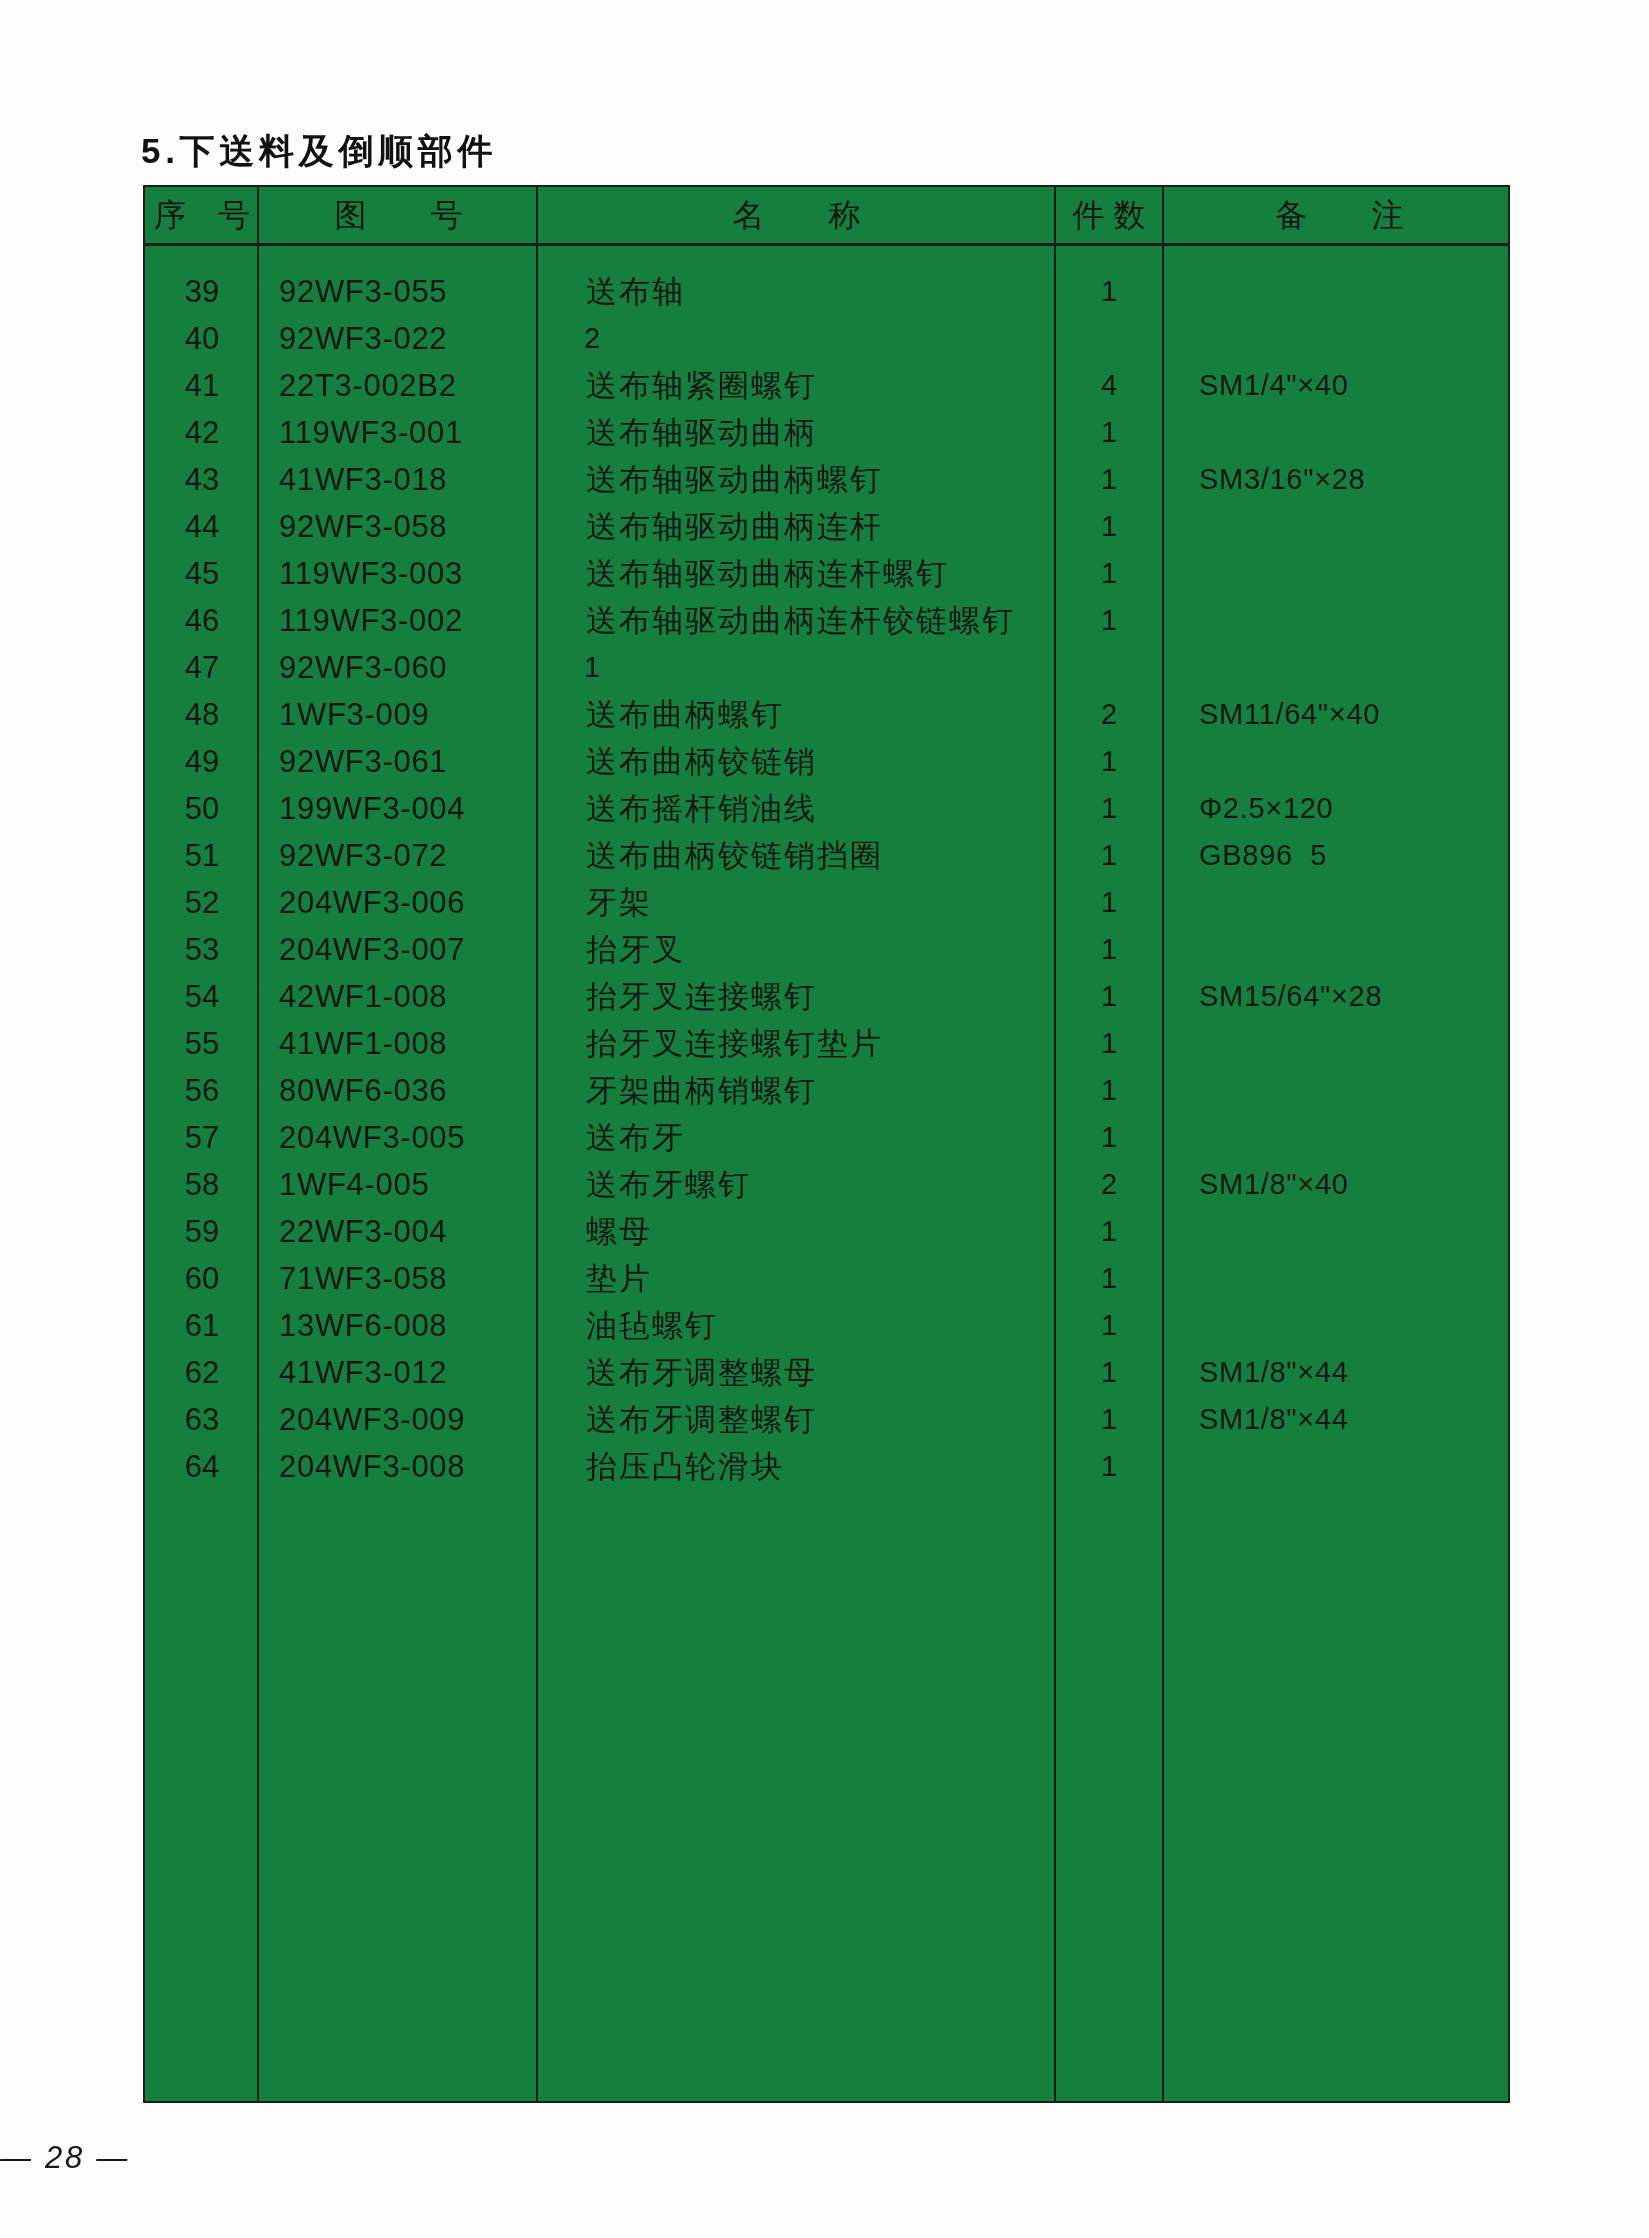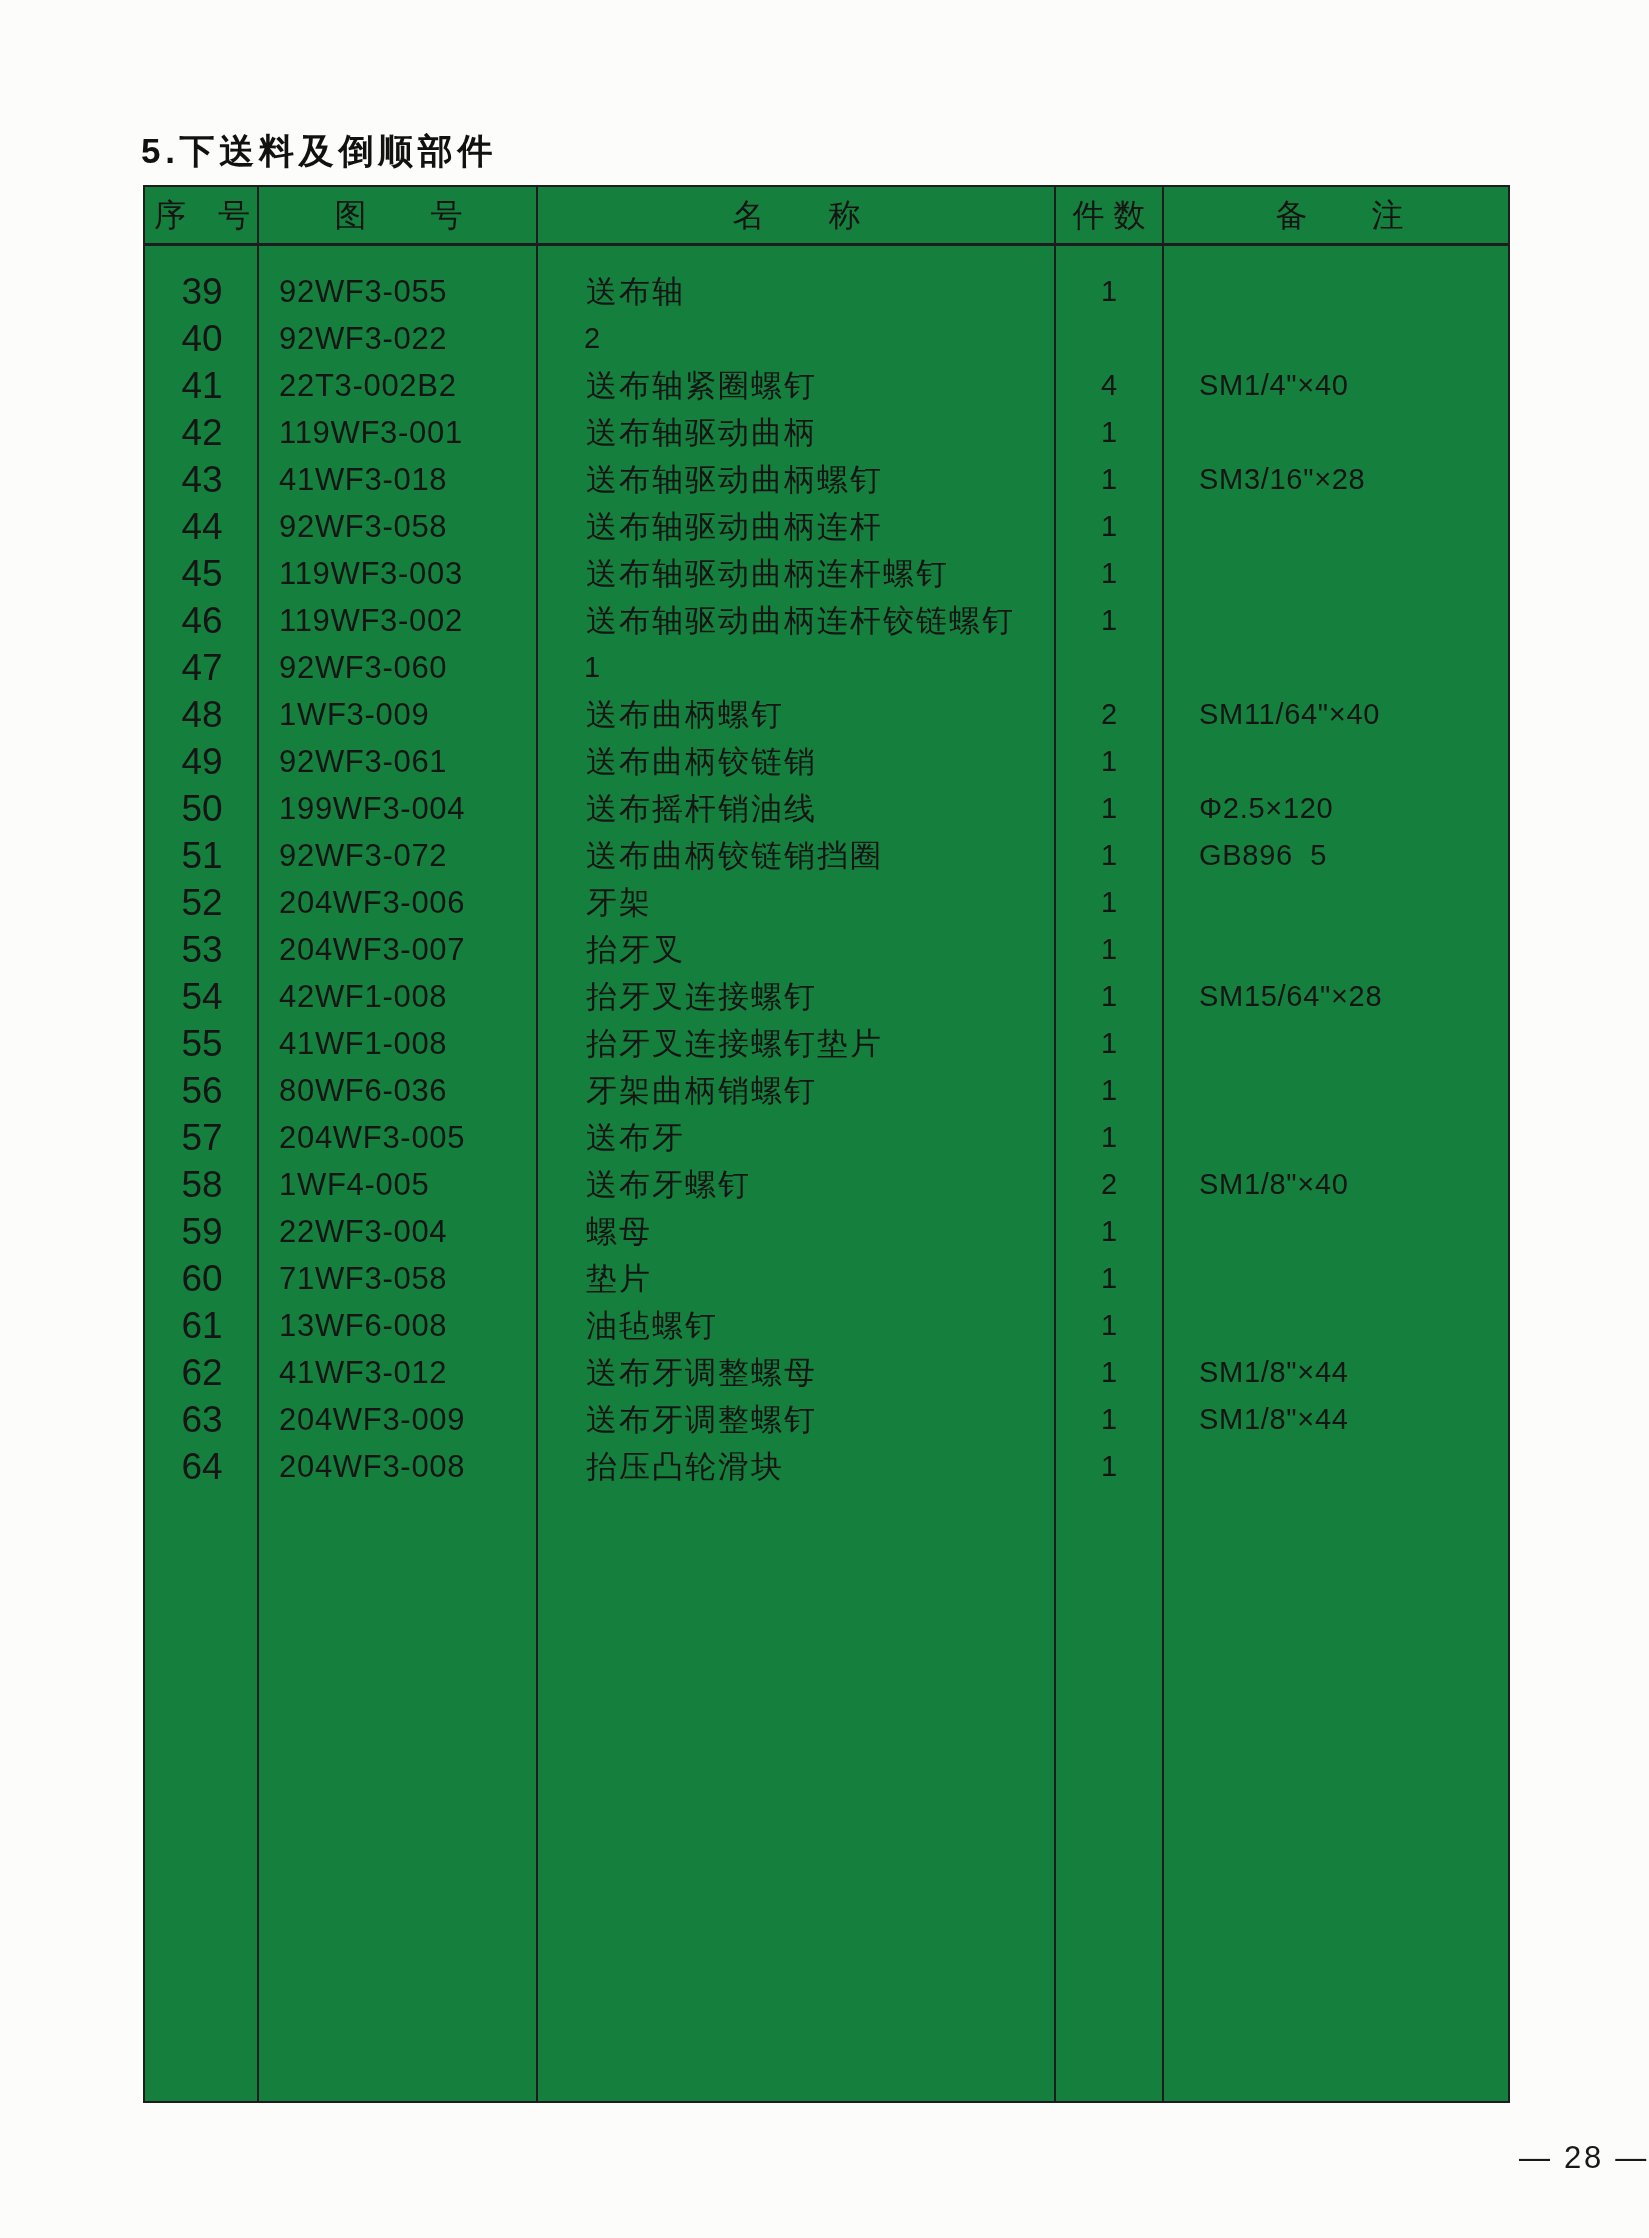--- a/index.html
+++ b/index.html
@@ -69,34 +69,35 @@
   }
   .row{
     display:flex;
     height:47px;
     align-items:center;
   }
   .cell{
     white-space:pre;
     overflow:visible;
   }
-  .cell.c1{width:114px; text-align:center; font-size:37px;}
+  .cell.c1{width:114px; text-align:center; font-size:31px;}
   .cell.c2{width:279px; font-size:31px; letter-spacing:0.7px; box-sizing:border-box; padding-left:20px;}
   .cell.c3{width:517px; font-size:31px; letter-spacing:2px; box-sizing:border-box; padding-left:48px;}
   .cell.c4{width:108px; text-align:center; font-size:29px;}
   .cell.c5{flex:1; font-size:29px; letter-spacing:0.7px; box-sizing:border-box; padding-left:36px;}
 
   
   .footer{
     position:absolute; left:0; top:2140px;
     width:100%;
-    text-align:right;
+    text-align:left;
     font-size:31px;
     letter-spacing:2.7px;
     color:#181818;
+    font-style:italic;
   }
 </style>
 </head>
 <body>
 
 <div class="page">
 
   <h1 class="title">5.下送料及倒顺部件</h1>
 
   <div class="parts-table">

